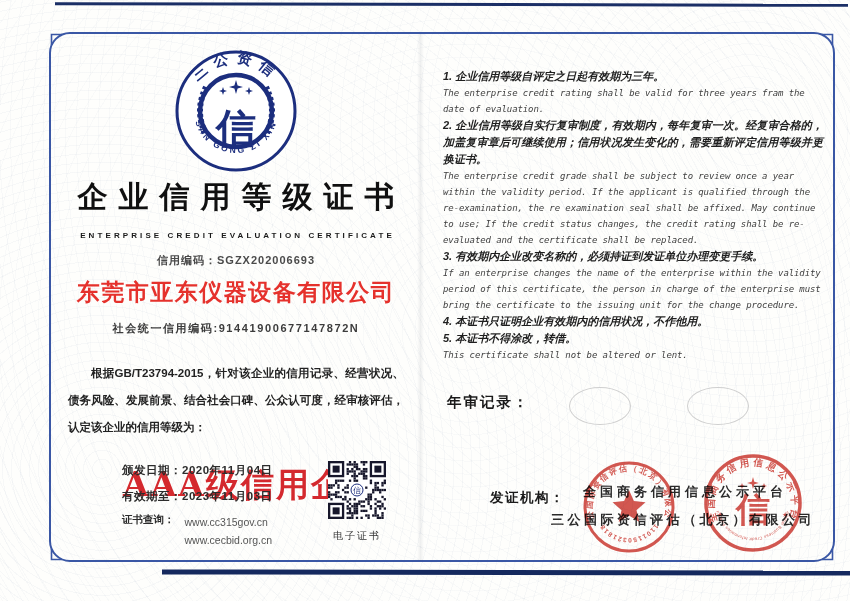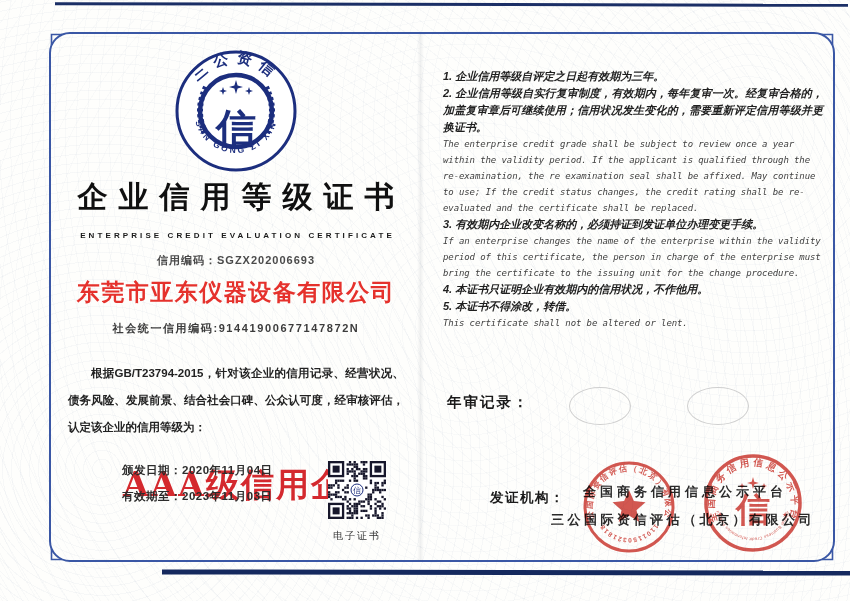--- a/index.html
+++ b/index.html
@@ -130,20 +130,23 @@
     <div class="company">东莞市亚东仪器设备有限公司</div>
     <div class="unified">社会统一信用编码:91441900677147872N</div>
     <div class="bodytext">根据GB/T23794-2015，针对该企业的信用记录、经营状况、债务风险、发展前景、结合社会口碑、公众认可度，经审核评估，认定该企业的信用等级为：</div>
     <div class="rating">AAA级信用企业</div>
 
     <div class="dates">
       <div class="row"><span>颁发日期：</span><span>2020年11月04日</span></div>
       <div class="row"><span>有效期至：</span><span>2023年11月03日</span></div>
     </div>
 
+    <div class="query">
+      <span class="lbl">证书查询：</span><span class="urls"><span>www.cc315gov.cn</span><br><span>www.cecbid.org.cn</span></span>
+    </div>
 
     <div class="qr">
       <svg id="qr-svg" width="58" height="58" viewBox="0 0 58 58">
           <rect x="0" y="0" width="58" height="58" fill="#ffffff"></rect>
           <rect x="20.88" y="0" width="2.32" height="2.32" fill="#17172b"></rect>
           <rect x="25.52" y="0" width="2.32" height="2.32" fill="#17172b"></rect>
           <rect x="32.48" y="0" width="2.32" height="2.32" fill="#17172b"></rect>
           <rect x="34.8" y="0" width="2.32" height="2.32" fill="#17172b"></rect>
           <rect x="37.12" y="0" width="2.32" height="2.32" fill="#17172b"></rect>
           <rect x="18.56" y="2.32" width="2.32" height="2.32" fill="#17172b"></rect>
@@ -325,20 +328,21 @@
       <div class="qr-caption">电子证书</div>
     </div>
   </div>
 
   <div class="rp">
 
 
     <div class="items">
       <div class="item">
         <div class="zh">1. 企业信用等级自评定之日起有效期为三年。</div>
+        <div class="en">The enterprise credit rating shall be valid for three years fram the date of evaluation.</div>
       </div>
       <div class="item">
         <div class="zh">2. 企业信用等级自实行复审制度，有效期内，每年复审一次。经复审合格的，加盖复审章后可继续使用；信用状况发生变化的，需要重新评定信用等级并更换证书。</div>
         <div class="en">The enterprise credit grade shall be subject to review once a year within the validity period. If the applicant is qualified through the re-examination, the re examination seal shall be affixed. May continue to use; If the credit status changes, the credit rating shall be re-evaluated and the certificate shall be replaced.</div>
       </div>
       <div class="item">
         <div class="zh">3. 有效期内企业改变名称的，必须持证到发证单位办理变更手续。</div>
         <div class="en">If an enterprise changes the name of the enterprise within the validity period of this certificate, the person in charge of the enterprise must bring the certificate to the issuing unit for the change procedure.</div>
       </div>
       <div class="item">

